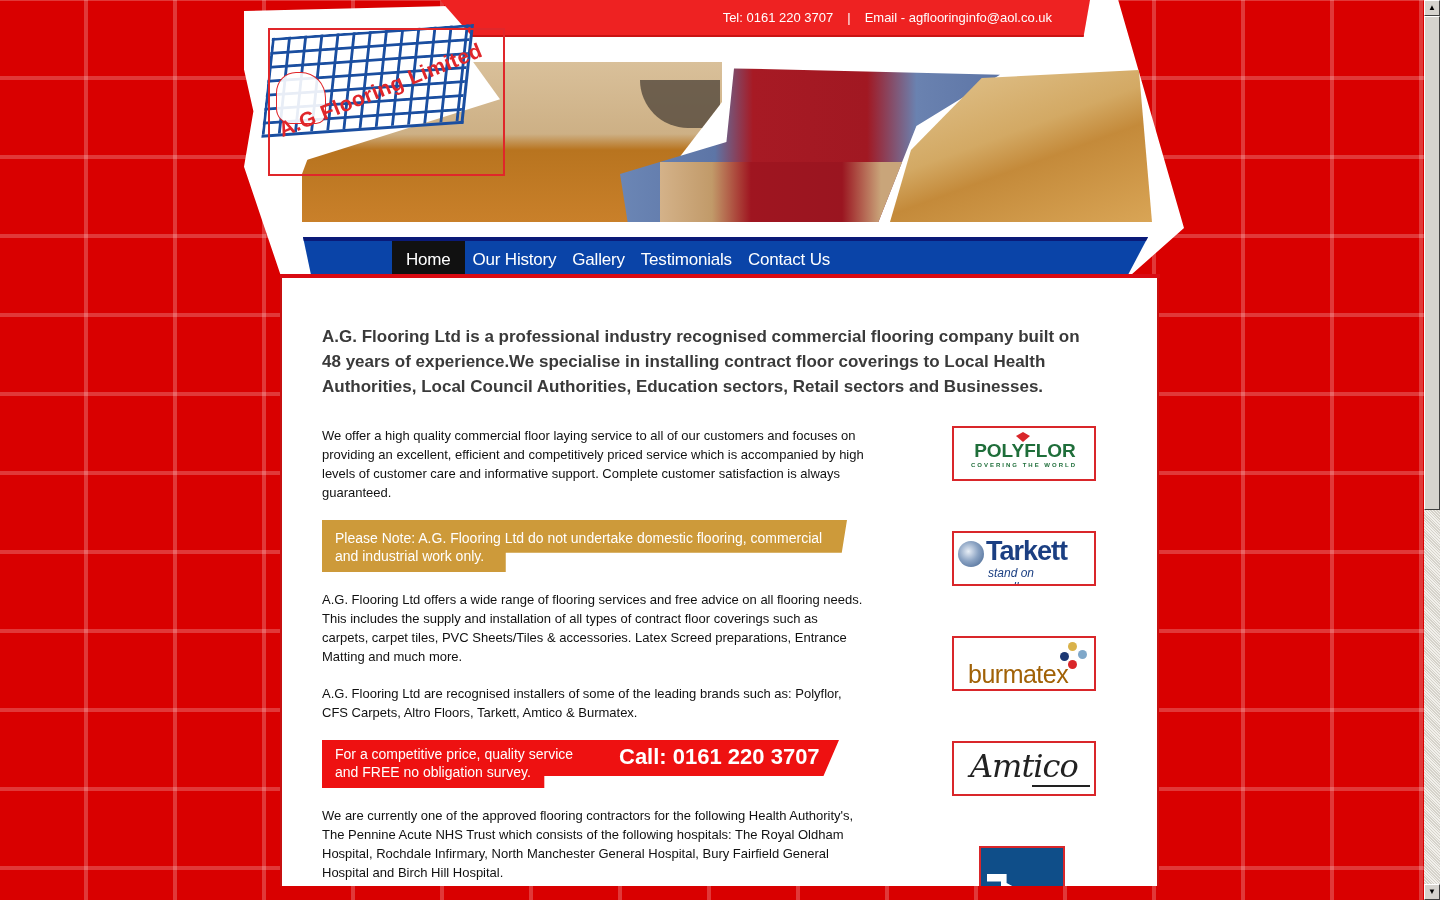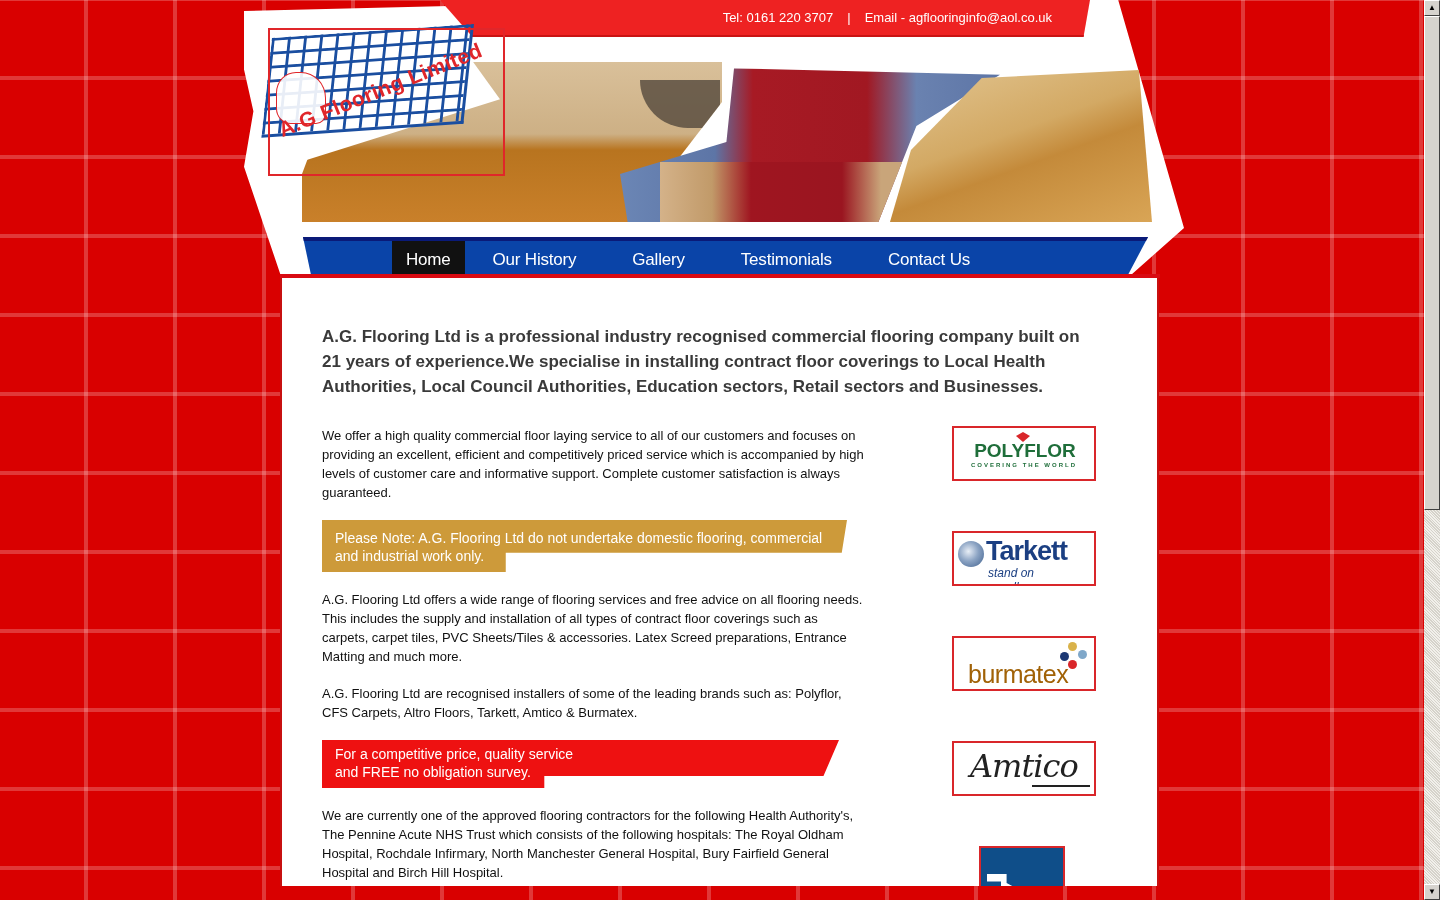--- a/index.html
+++ b/index.html
@@ -93,21 +93,21 @@
 
   
   .nav {
     position: absolute; left: 303px; top: 237px; width: 845px; height: 40px;
     background: #0a44a8;
     border-top: 4px solid #0a1a78;
     clip-path: polygon(0 0, 100% 0, 97.5% 100%, 1% 100%);
   }
   .nav-links { position: absolute; left: 392px; top: 241px; height: 36px; display: flex; }
   .nav-link {
-    display: block; height: 36px; line-height: 38px; padding: 0 28px;
+    display: block; height: 36px; line-height: 38px; padding: 0 8px;
     color: #fff; font-size: 17px; text-decoration: none; letter-spacing: -0.2px;
   }
   .nav-link.active { background: #111; padding: 0 14px; }
   .nav-redline { position: absolute; left: 280px; top: 274px; width: 880px; height: 4px; background: #d90a12; }
 
   
   .content {
     position: absolute; left: 280px; top: 278px; width: 879px; height: 640px;
     background: #fff;
     border-left: 2px solid #c71010; border-right: 2px solid #c71010;
@@ -206,31 +206,32 @@
     <a href="#" class="nav-link active">Home</a>
     <a href="#" class="nav-link">Our History</a>
     <a href="#" class="nav-link">Gallery</a>
     <a href="#" class="nav-link">Testimonials</a>
     <a href="#" class="nav-link">Contact Us</a>
   </div>
 
   <div class="content"></div>
   <div class="nav-redline"></div>
 
-  <p class="intro">A.G. Flooring Ltd is a professional industry recognised commercial flooring company built on 21 years of experience.We specialise in installing contract floor coverings to Local Health Authorities, Local Council Authorities, Education sectors, Retail sectors and Businesses.</p>
+  <p class="intro">A.G. Flooring Ltd is a professional industry recognised commercial flooring company built on 48 years of experience.We specialise in installing contract floor coverings to Local Health Authorities, Local Council Authorities, Education sectors, Retail sectors and Businesses.</p>
   <p class="para" style="top:426px;">We offer a high quality commercial floor laying service to all of our customers and focuses on providing an excellent, efficient and competitively priced service which is accompanied by high levels of customer care and informative support. Complete customer satisfaction is always guaranteed.</p>
 
   <div class="note"></div>
   <p class="note-text">Please Note: A.G. Flooring Ltd do not undertake domestic flooring, commercial and industrial work only.</p>
 
   <p class="para" style="top:590px;">A.G. Flooring Ltd offers a wide range of flooring services and free advice on all flooring needs. This includes the supply and installation of all types of contract floor coverings such as carpets, carpet tiles, PVC Sheets/Tiles &amp; accessories. Latex Screed preparations, Entrance Matting and much more.</p>
   <p class="para" style="top:684px;">A.G. Flooring Ltd are recognised installers of some of the leading brands such as: Polyflor, CFS Carpets, Altro Floors, Tarkett, Amtico &amp; Burmatex.</p>
 
   <div class="cta"></div>
   <p class="cta-text">For a competitive price, quality service and FREE no obligation survey.</p>
+  <a href="#" class="cta-phone" style="text-decoration:none;">Call: 0161 220 3707</a>
 
   <p class="para" style="top:806px;">We are currently one of the approved flooring contractors for the following Health Authority's, The Pennine Acute NHS Trust which consists of the following hospitals: The Royal Oldham Hospital, Rochdale Infirmary, North Manchester General Hospital, Bury Fairfield General Hospital and Birch Hill Hospital.</p>
 
   <a href="#" class="brand" style="top:426px;">
     <span class="polyflor-mark"></span>
     <span class="polyflor-name">POLYFLOR</span>
     <span class="polyflor-tag">COVERING THE WORLD</span>
   </a>
   <a href="#" class="brand" style="top:531px;">
     <span class="tarkett-ball"></span>

